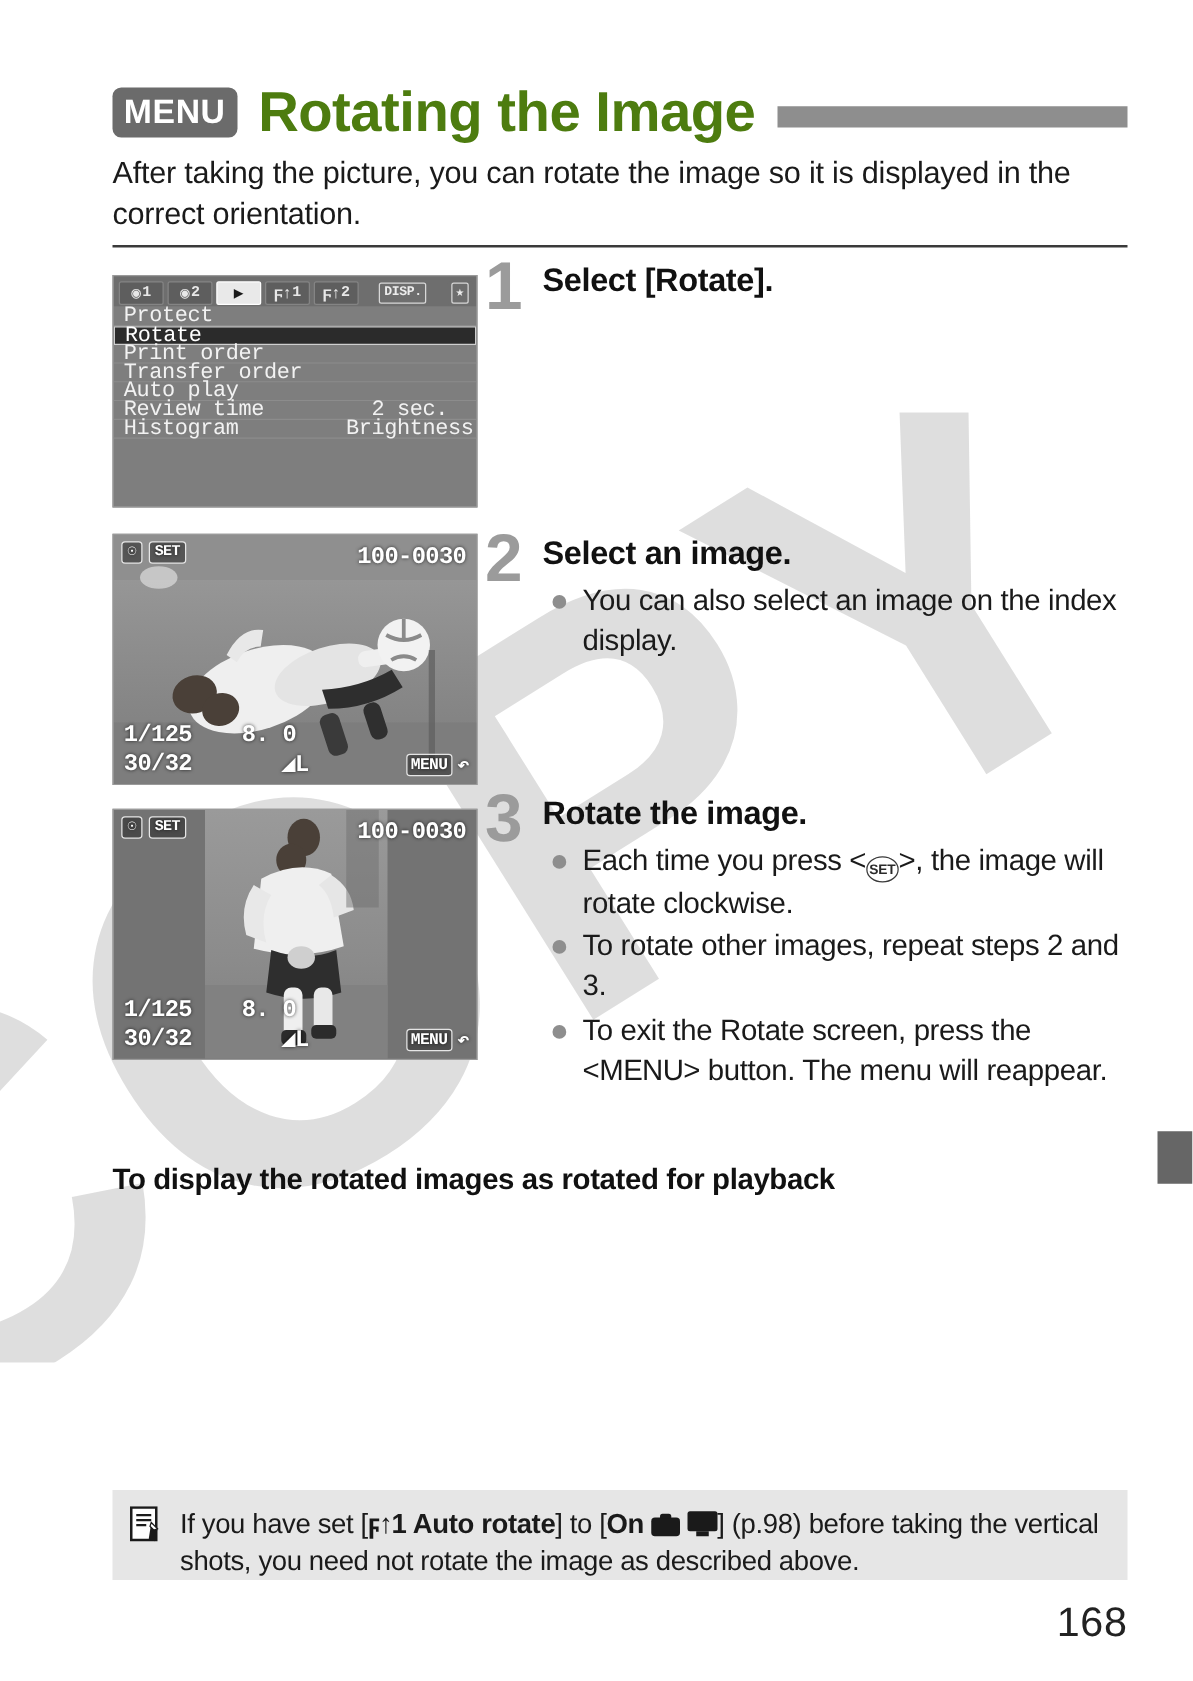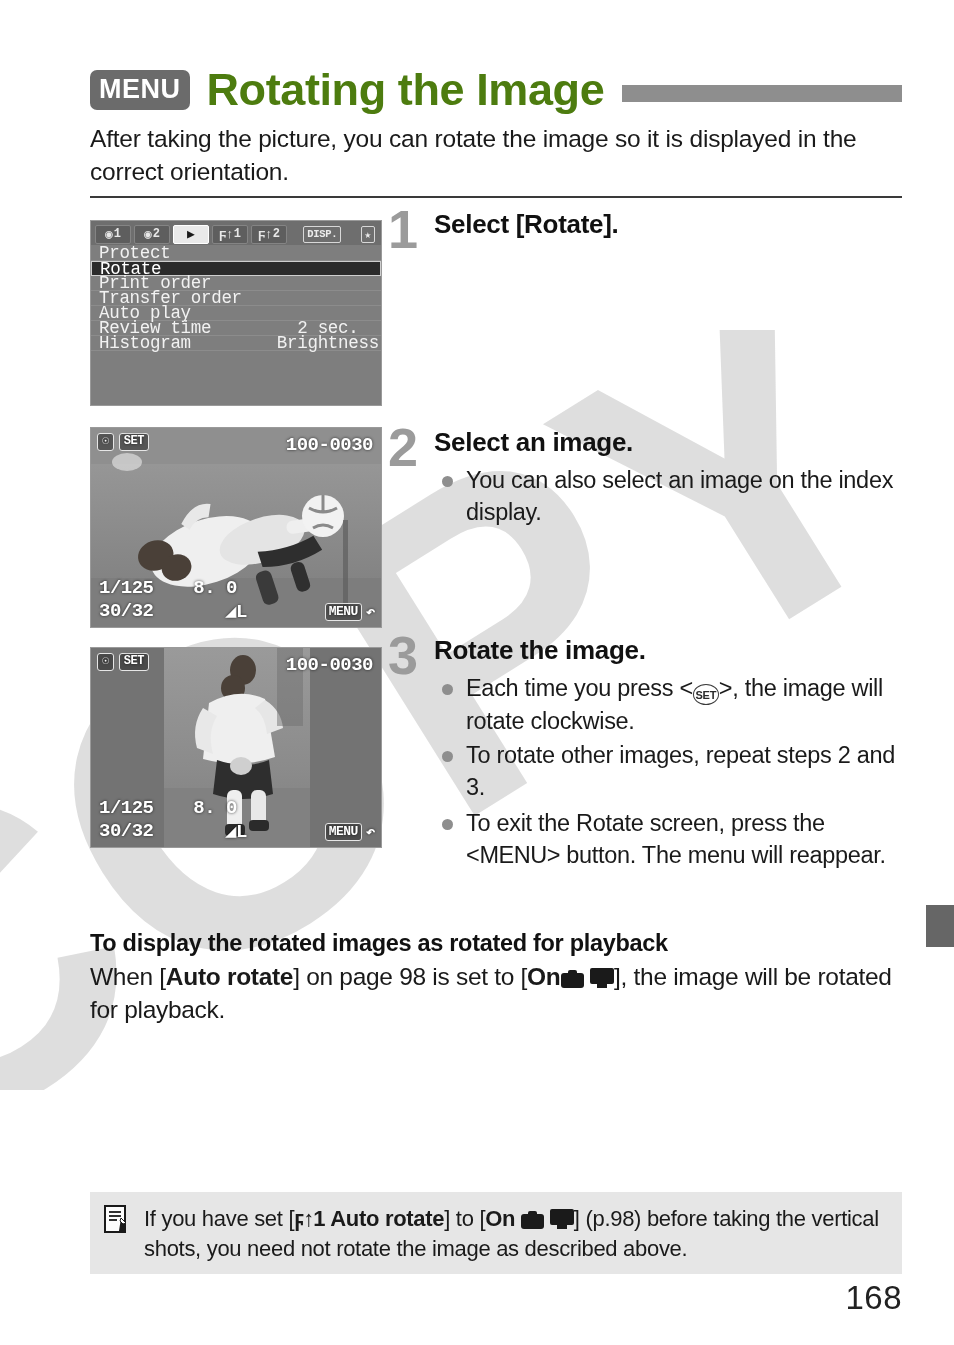--- a/index.html
+++ b/index.html
@@ -362,21 +362,21 @@
     right: 0; top: 905px;
     width: 28px; height: 42px;
     background: #666666;
     z-index: 11;
   }
 
   
   .note {
     position: absolute;
     left: 90px; top: 1192px;
-    width: 812px; height: 82px;
+    width: 812px; height: 72px;
     background: #e6e6e6;
     box-sizing: border-box;
     padding: 12px 16px 0 14px;
   }
   .note-inner { display: flex; align-items: flex-start; gap: 14px; }
   .note-icon {
     flex: 0 0 auto;
     width: 26px; height: 30px;
     position: relative;
     margin-top: 1px;
@@ -611,21 +611,20 @@
         <span class="dot"></span>
         To exit the Rotate screen, press the
         &lt;<span class="menu-word">MENU</span>&gt; button. The menu will
         reappear.
       </li>
     </ul>
   </div>
 
   <div class="section">
     <div class="section-head">To display the rotated images as rotated for playback</div>
-    <div class="section-body"><span>When [</span><b>Auto rotate</b><span>] on page 98 is set to [</span><b>On</b><span class="ic-cam"></span>&nbsp;<span class="ic-monitor"></span><span>], the image will be rotated for playback.</span></div>
   </div>
 
   <div class="side-tab"></div>
 
   <div class="note">
     <div class="note-inner">
       <div class="note-icon">
         <svg width="26" height="30" viewBox="0 0 26 30">
           <rect x="1" y="1" width="20" height="26" fill="#fdfdfd" stroke="#1a1a1a" stroke-width="2"></rect>
           <line x1="5" y1="7" x2="17" y2="7" stroke="#1a1a1a" stroke-width="1.8"></line>

